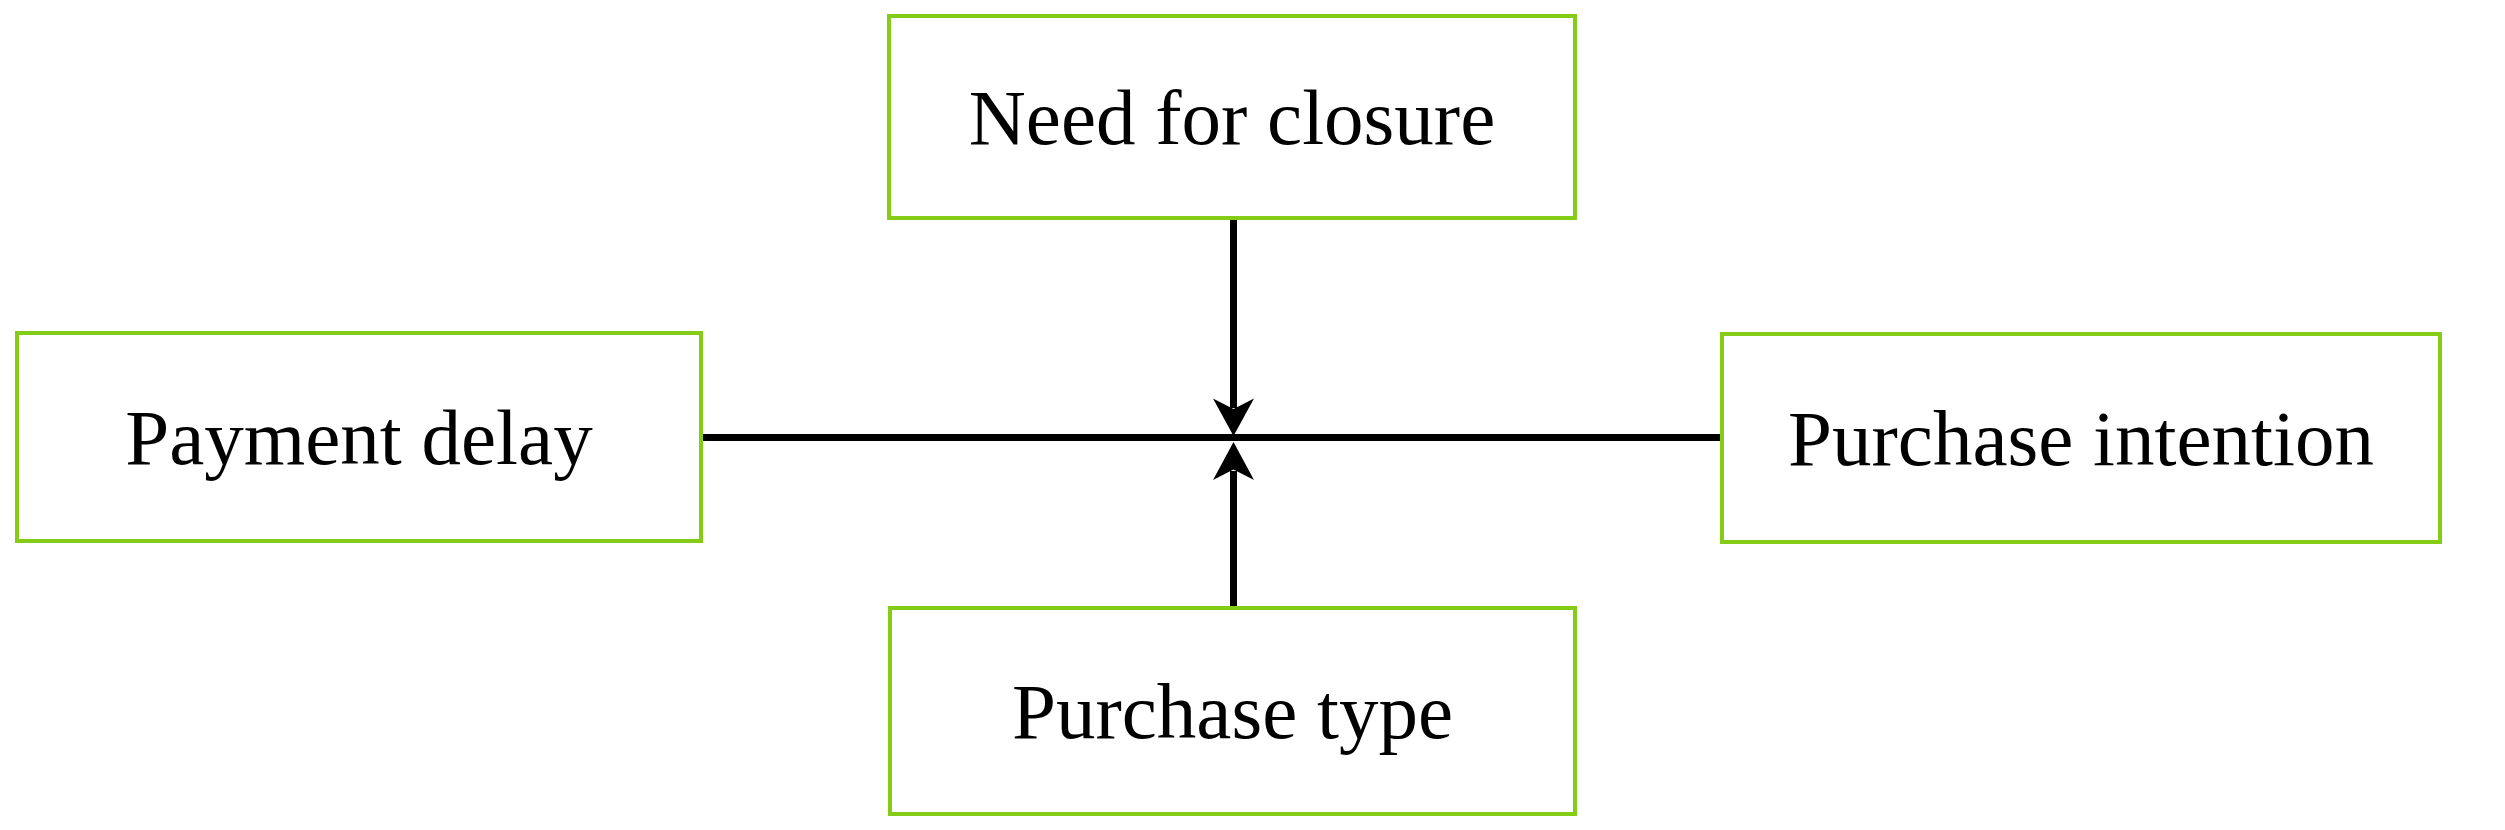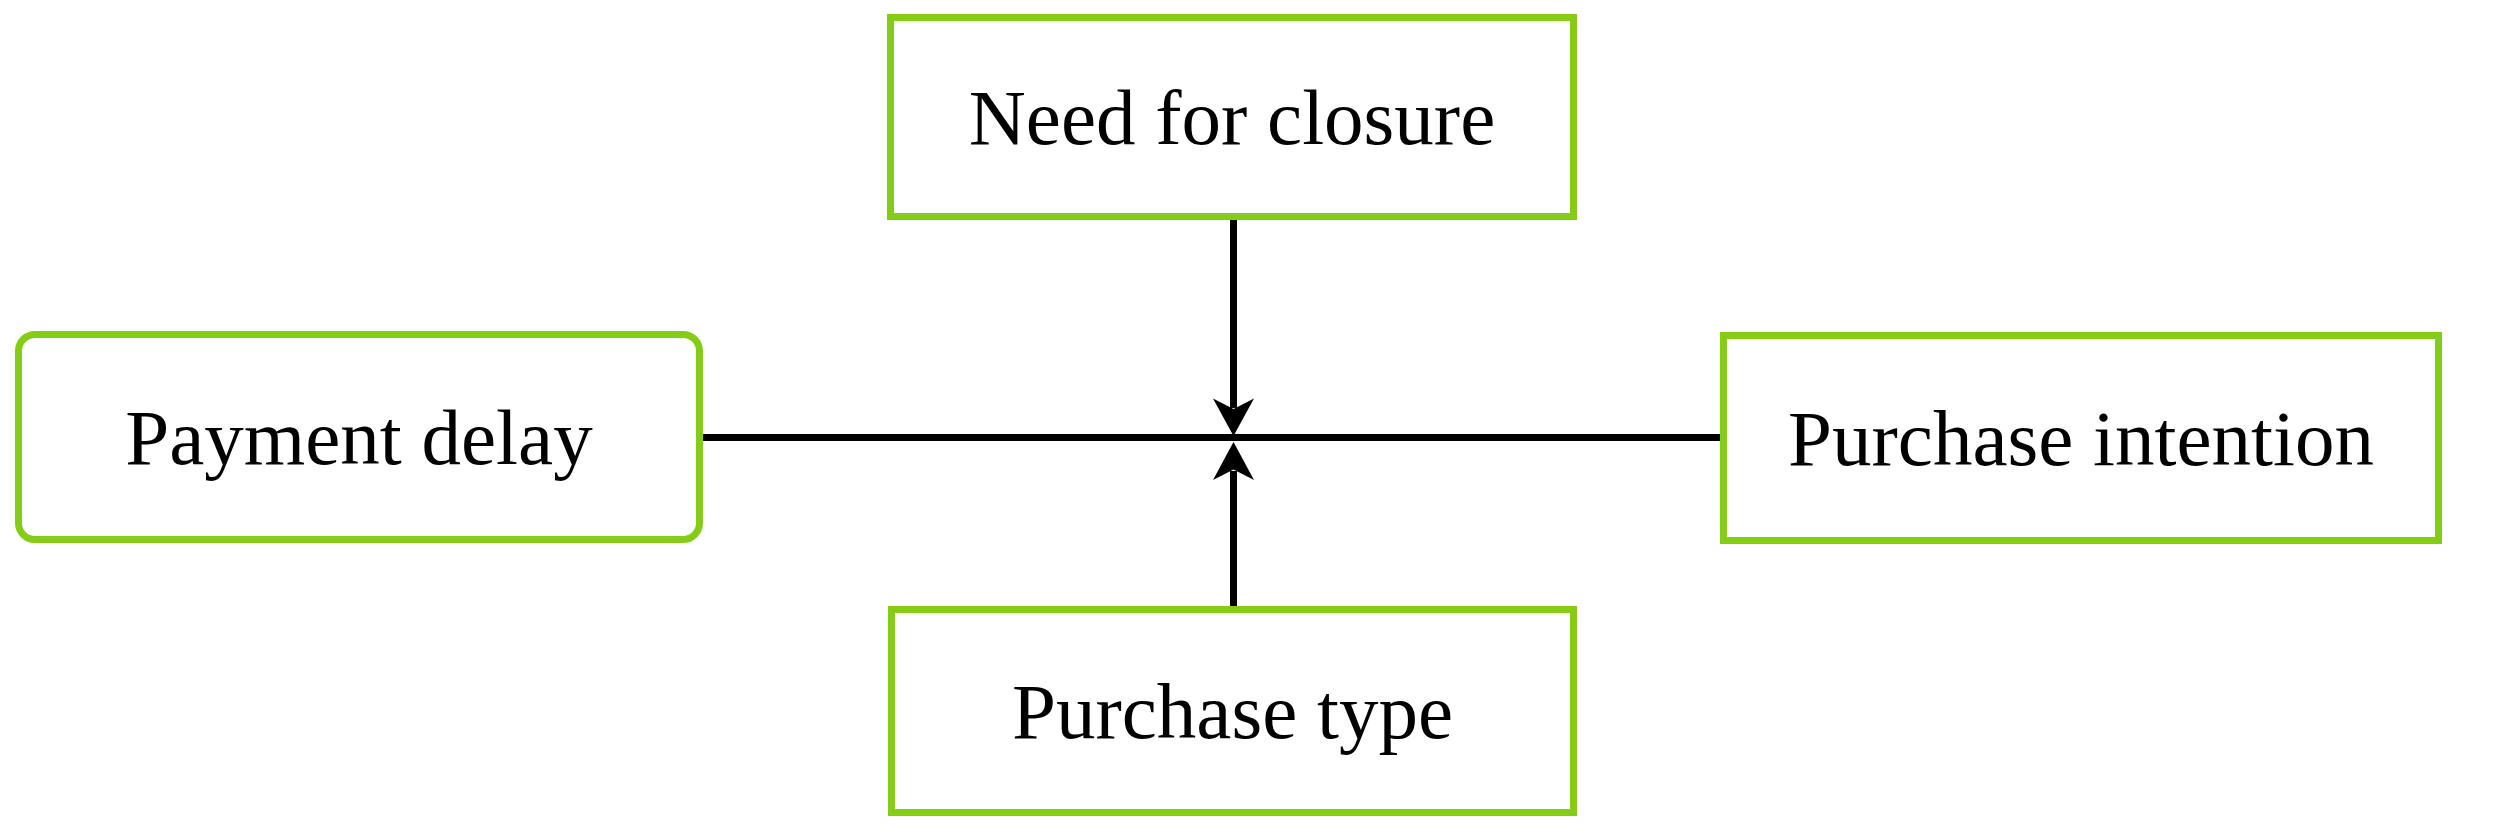--- a/index.html
+++ b/index.html
@@ -11,36 +11,36 @@
     position: relative;
     width: 2505px;
     height: 830px;
     background: #ffffff;
     font-family: "Liberation Serif", "DejaVu Serif", serif;
     overflow: hidden;
   }
   .node-box {
     position: absolute;
     box-sizing: border-box;
-    border: 7px solid #84cc16;
+    border: 4px solid #84cc16;
     background: #ffffff;
     display: flex;
     align-items: center;
     justify-content: center;
     z-index: 2;
   }
   .node-label {
     font-size: 79px;
     color: #000000;
     line-height: 1;
     white-space: nowrap;
     letter-spacing: 0px;
   }
   .box-need    { left: 887px;  top: 14px;  width: 690px; height: 206px; }
-  .box-payment { left: 15px;   top: 331px; width: 688px; height: 212px; border-radius: 20px; }
+  .box-payment { left: 15px;   top: 331px; width: 688px; height: 212px; }
   .box-purchase{ left: 1720px; top: 332px; width: 722px; height: 212px; }
   .box-product { left: 888px;  top: 606px; width: 689px; height: 210px; }
   .arrow-layer {
     position: absolute;
     left: 0;
     top: 0;
     width: 2505px;
     height: 830px;
     z-index: 1;
   }

